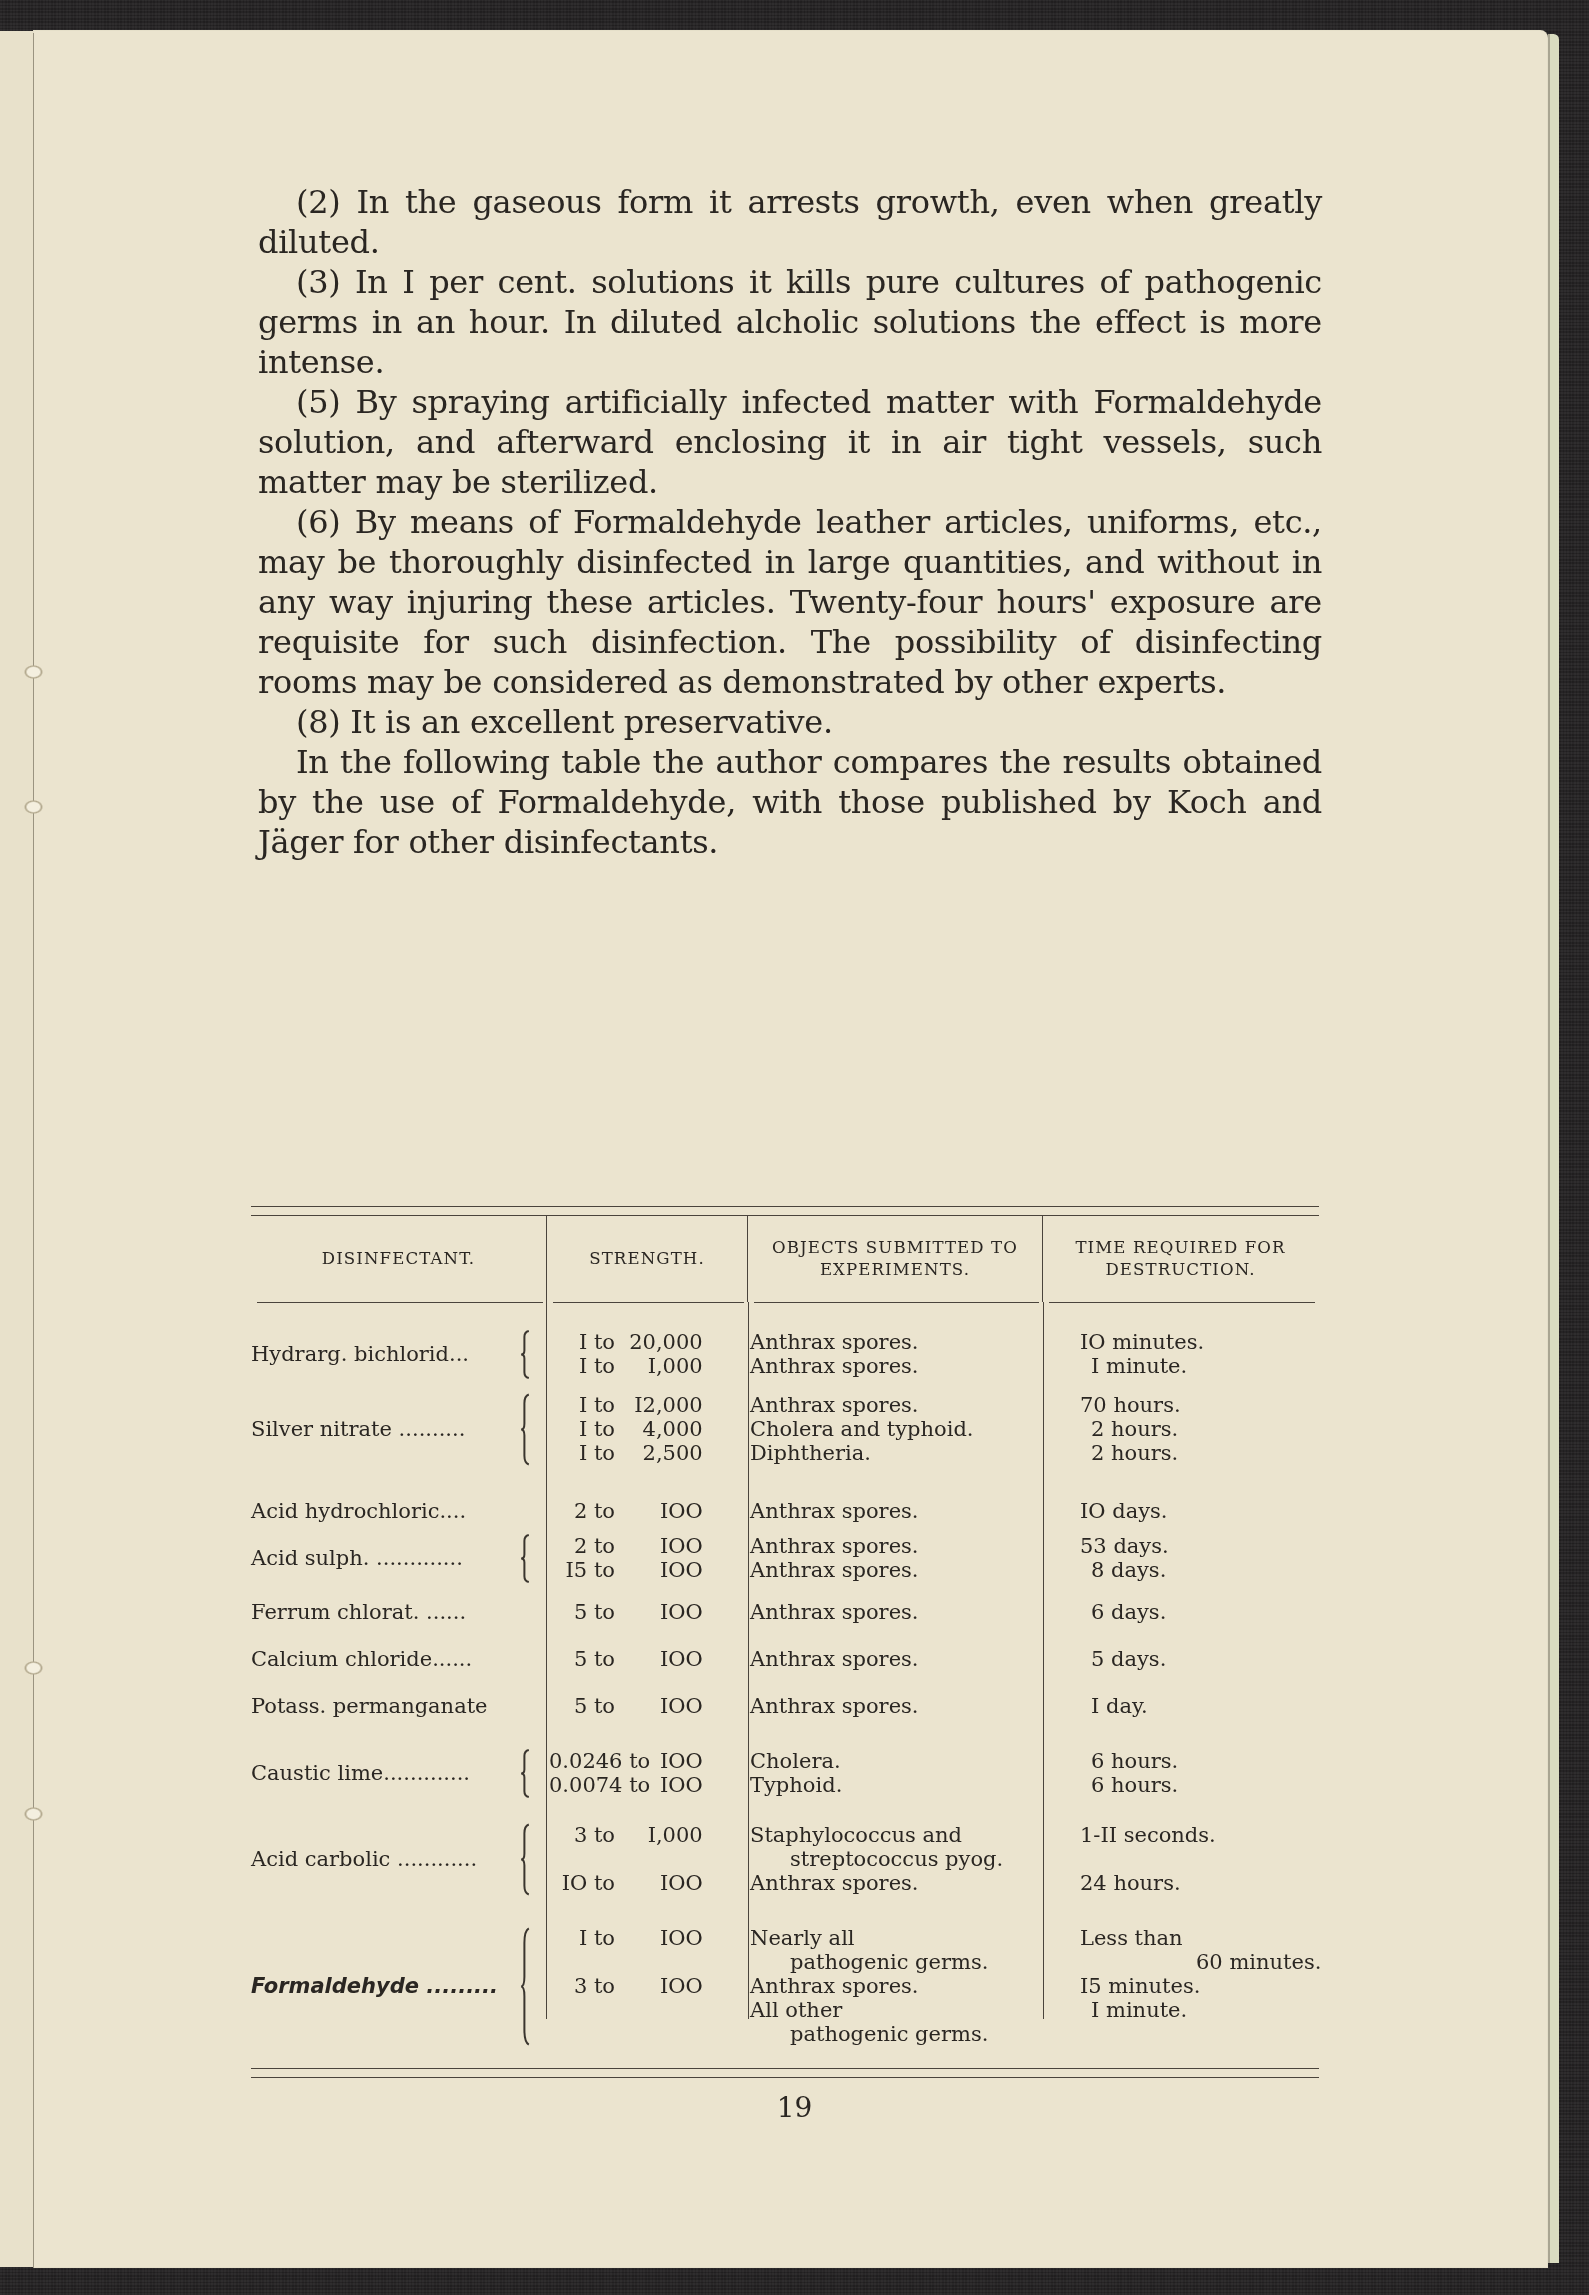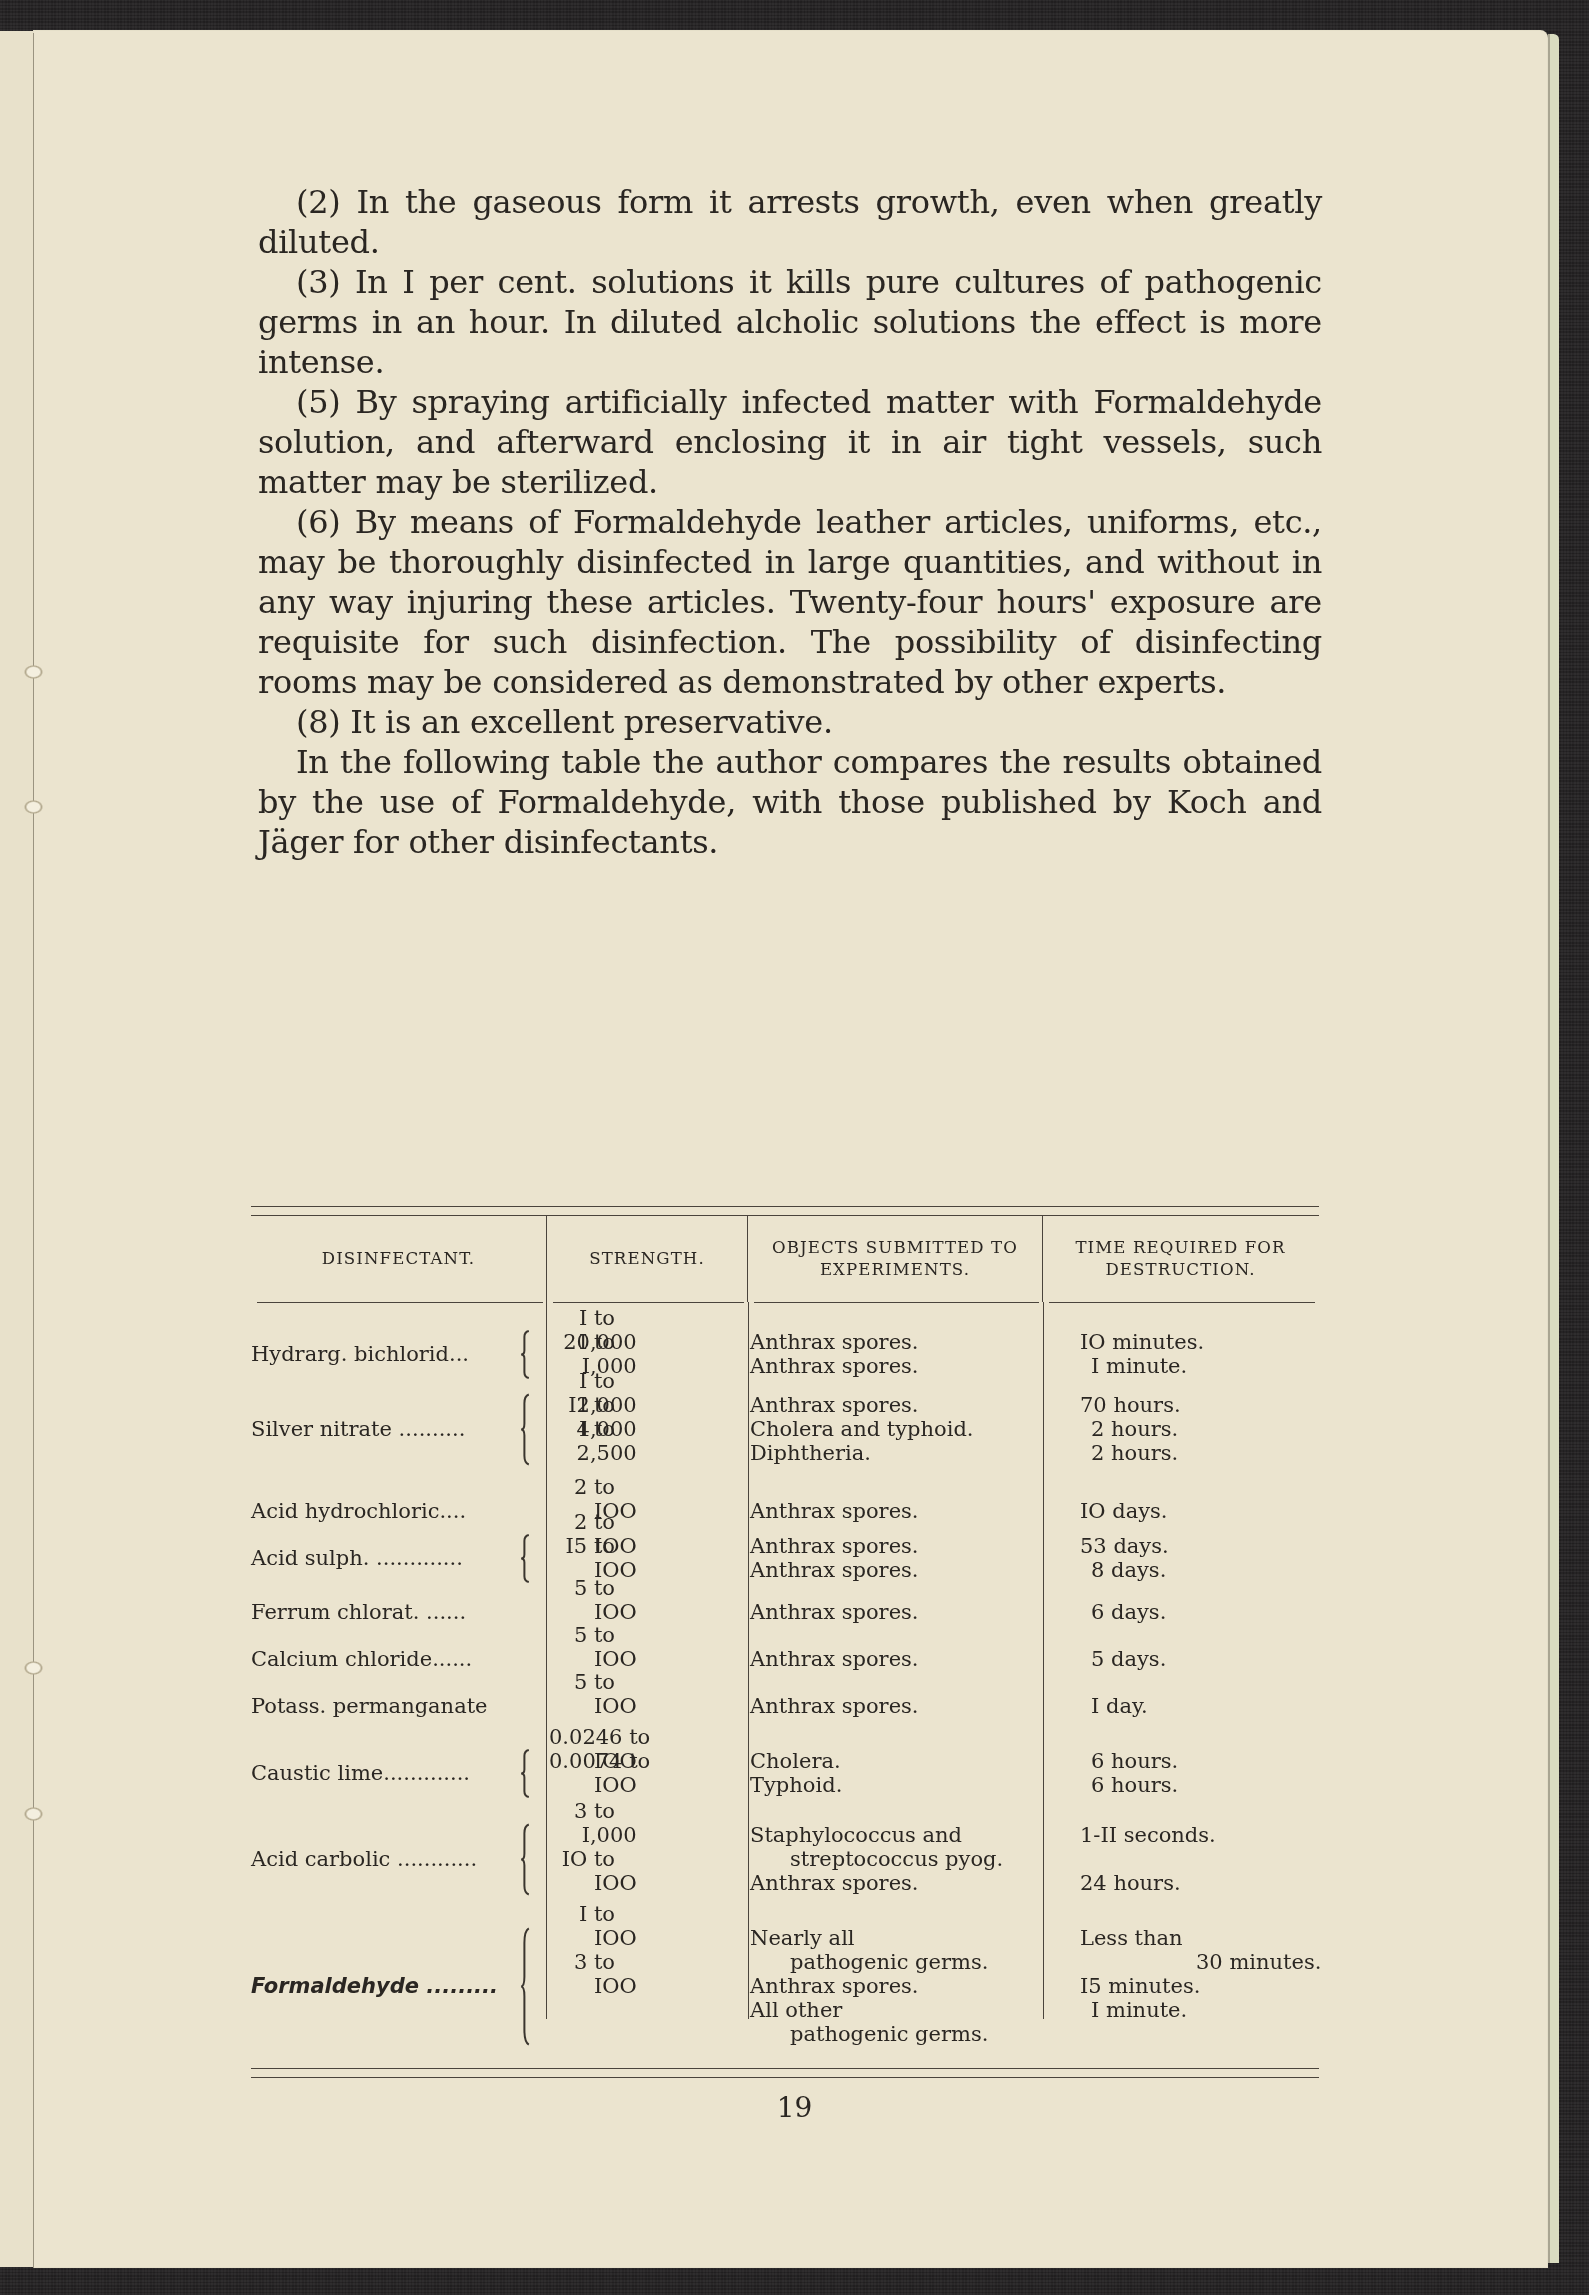--- a/index.html
+++ b/index.html
@@ -66,21 +66,21 @@
   .tbody { position: relative; height: 717px; }
   .vline { position: absolute; top: 0; bottom: 0; width: 1.1px; background: #4a443c; }
   .row { position: absolute; left: 0; width: 1068px; }
   .cell { position: absolute; top: 0; font-size: 21px; line-height: 24px; white-space: nowrap; }
   .c-dis { left: 0; width: 287px; display: flex; align-items: center; }
   .c-dis .name { flex: 0 0 auto; }
   .c-dis .name.bold { font-family: "DejaVu Sans", "Liberation Sans", sans-serif; font-weight: bold; font-style: italic; }
   .brace { position: absolute; right: 6.6px; top: 0; bottom: 0; width: 11px; }
   .brace svg { width: 11px; height: 100%; }
   .c-str { left: 298px; width: 193px; }
-  .str-line { display: flex; justify-content: flex-end; height: 24px; flex-direction: column; }
+  .str-line { display: flex; justify-content: flex-start; height: 24px; }
   .str-a { width: 66px; text-align: right; }
   .str-b { width: 80px; text-align: right; padding-left: 7.7px; }
   .c-obj { left: 499px; width: 287px; }
   .c-obj .sub { padding-left: 40px; }
   .c-time { left: 797px; width: 265px; margin-left: 32px; }
   .c-time .ind { padding-left: 11px; }
   .c-time .far { padding-left: 116px; }
   .bottom-rule { position: absolute; left: 251px; top: 2068px; width: 1068px; height: 7.7px;
     border-top: 1.7px solid #4a443c; border-bottom: 1.7px solid #4a443c; }
   .page-number { position: absolute; left: 0; width: 1589px; top: 2091px; text-align: center; font-size: 28px; }
@@ -352,21 +352,21 @@
         </div>
         <div class="cell c-obj">
           <div>Nearly all</div>
           <div class="sub">pathogenic germs.</div>
           <div>Anthrax spores.</div>
           <div>All other</div>
           <div class="sub">pathogenic germs.</div>
         </div>
         <div class="cell c-time">
           <div>Less than</div>
-          <div class="far">30 minutes.</div>
+          <div class="far">60 minutes.</div>
           <div>I5 minutes.</div>
           <div class="ind">I minute.</div>
         </div>
       </div>
     </div>
 </div>
 
 <div class="bottom-rule"></div>
 <div class="page-number">19</div>
 

